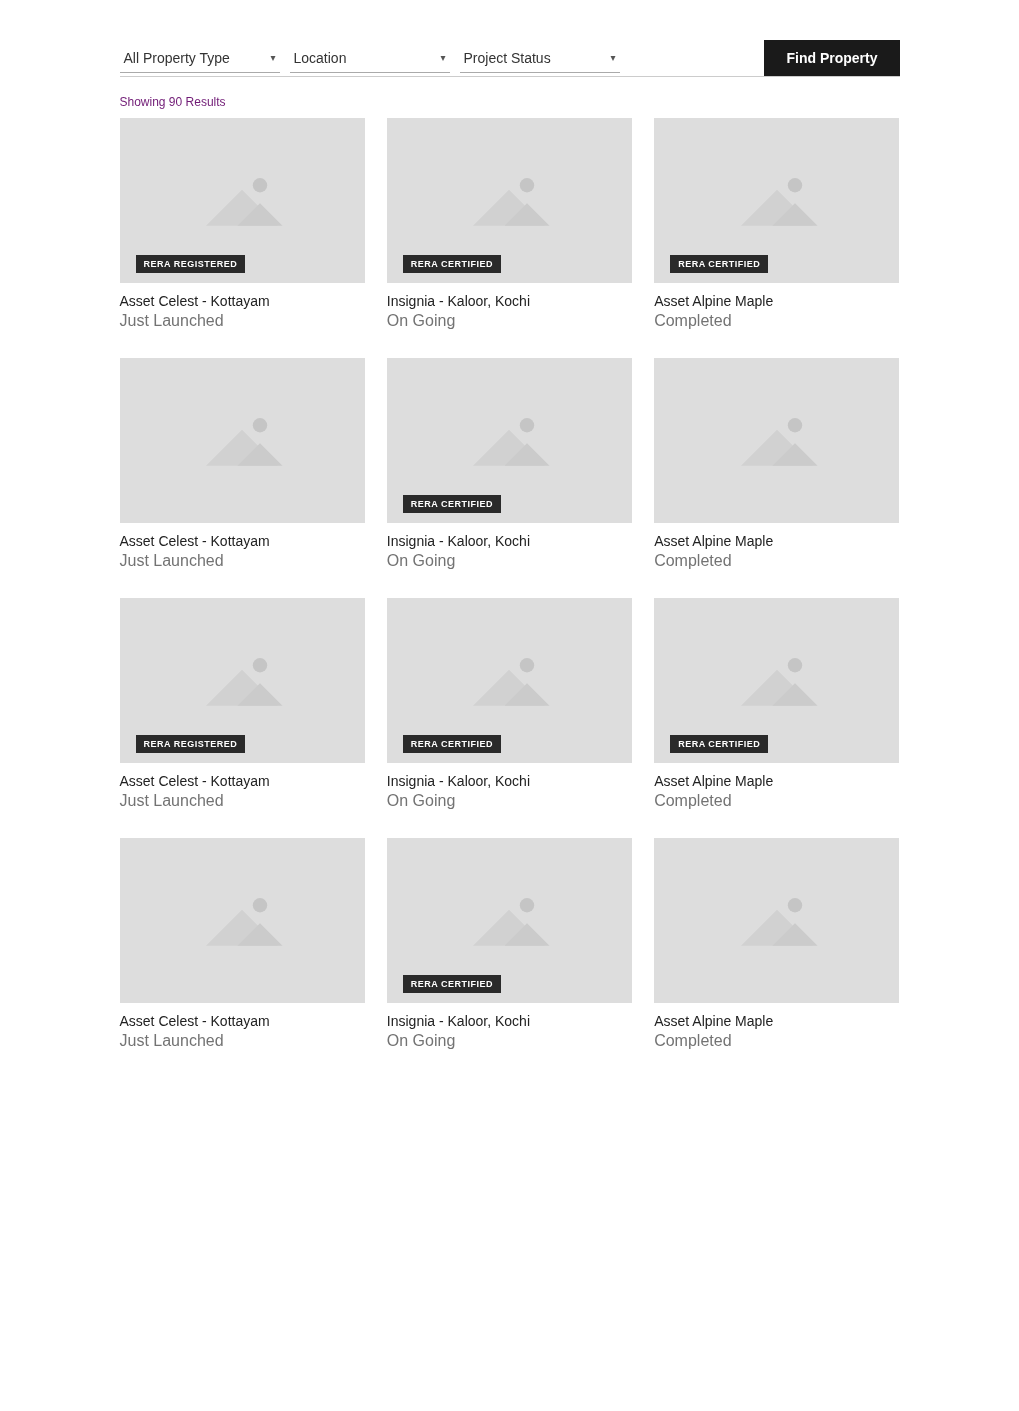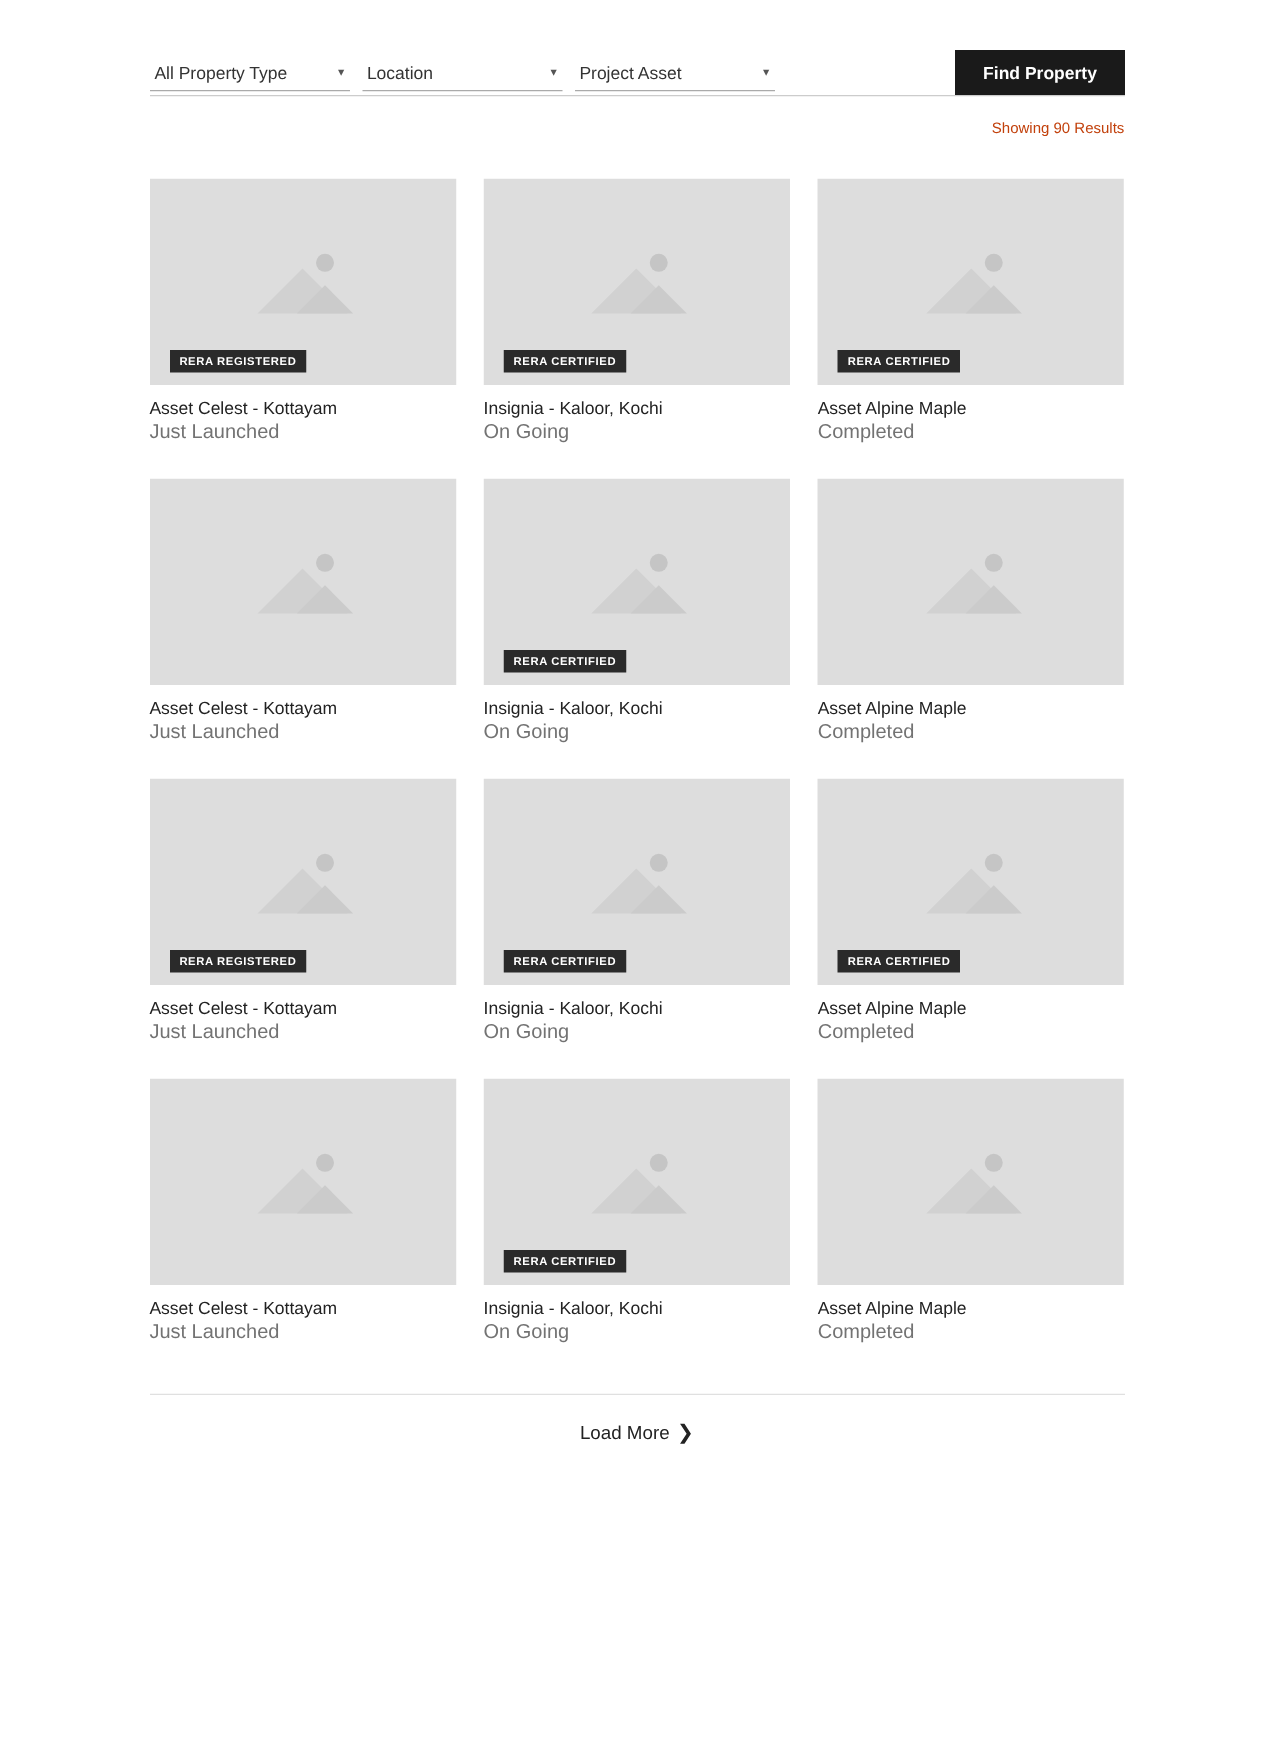--- a/index.html
+++ b/index.html
@@ -61,23 +61,22 @@
       padding: 10px 22px;
       font-size: 14px;
       font-weight: 600;
       cursor: pointer;
       margin-left: auto;
       white-space: nowrap;
     }
 
     .results-count {
       font-size: 12px;
-      color: #c2410c;
-      margin-bottom: 34px;
-      text-align: right;
+      color: #701a75;
+      margin-bottom: 9px;
     }
 
     .property-grid {
       display: grid;
       grid-template-columns: repeat(3, 1fr);
       gap: 28px 22px;
       margin-bottom: 40px;
     }
 
     .property-card {
@@ -165,21 +164,21 @@
       <span>All Property Type</span>
       <span class="chevron">▾</span>
     </div>
 
     <div class="filter-select">
       <span>Location</span>
       <span class="chevron">▾</span>
     </div>
 
     <div class="filter-select">
-      <span>Project Asset</span>
+      <span>Project Status</span>
       <span class="chevron">▾</span>
     </div>
 
     <button class="find-btn">Find Property</button>
   </div>
 
   <div class="results-count">Showing 90 Results</div>
 
   <div class="property-grid" id="property-grid">
 
@@ -318,20 +317,14 @@
         <circle cx="70" cy="15" r="8" fill="#999"></circle>
         <polygon points="10,60 50,20 90,60" fill="#bbb"></polygon>
         <polygon points="45,60 70,35 95,60" fill="#aaa"></polygon>
       </svg>
     </div>
         <div class="property-name">Asset Alpine Maple</div>
         <div class="property-status">Completed</div>
       </div>
     </div>
 
-  <div class="load-more-bar">
-    <button class="load-more-btn">
-      <span>Load More</span>
-      <span class="load-more-arrow">❯</span>
-    </button>
-  </div>
 
 </div>
 
 </body></html>

